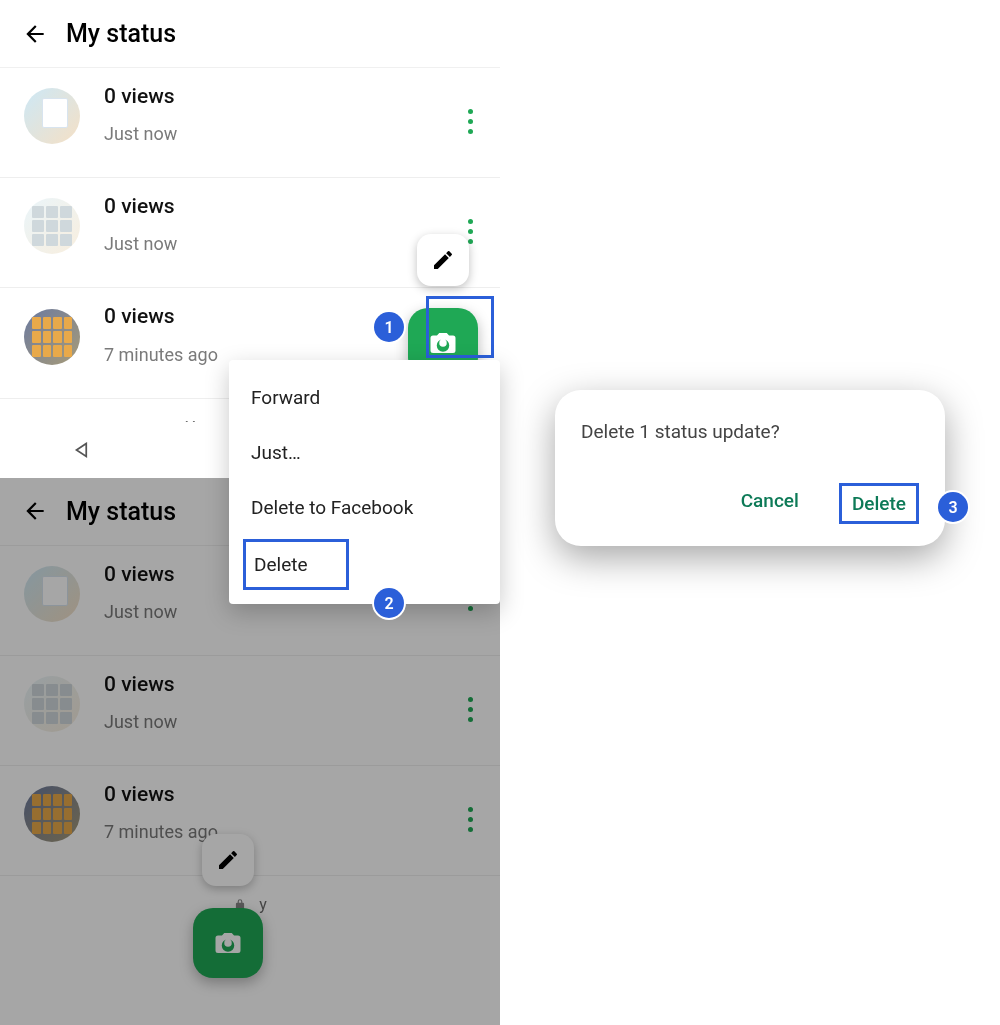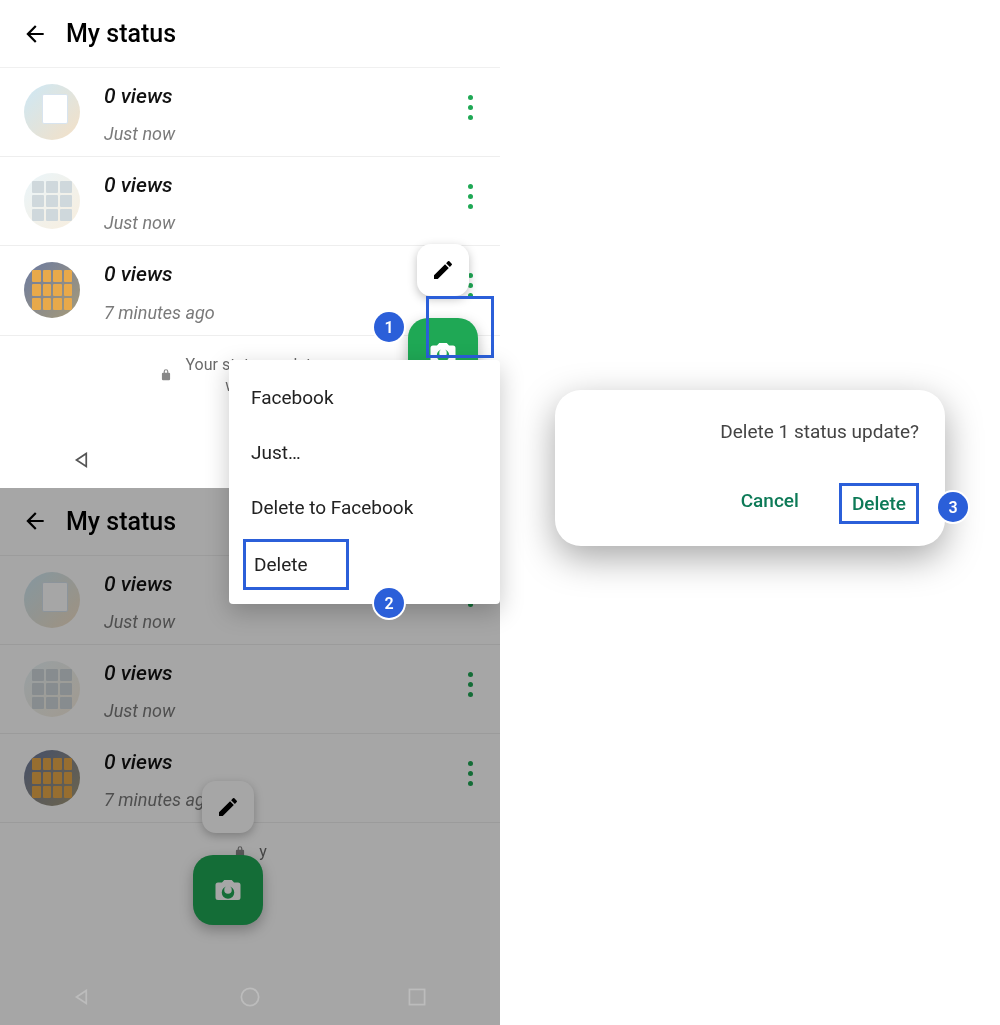--- a/index.html
+++ b/index.html
@@ -6,21 +6,21 @@
   html, body { width: 1000px; height: 1025px; font-family: -apple-system, Roboto, "Segoe UI", Arial, sans-serif; background:#fff; }
   .wrap { display:flex; width:1000px; height:1025px;flex-direction:column; }
   .pane { width:500px; height:1025px; position:relative; background:#fff; display:flex; flex-direction:column; }
   .pane.right::after { content:""; position:absolute; inset:0; background:rgba(0,0,0,0.35); z-index:5; pointer-events:none; }
 
   .header { height:68px; display:flex; align-items:center; padding:0 18px; border-bottom:1px solid #f0f0f0; }
   .back { width:34px; height:34px; display:flex; align-items:center; justify-content:center; cursor:pointer; margin-right:14px; }
   .title { font-size:25px; font-weight:500; color:#000; }
 
   .list { }
-  .row { display:flex; align-items:flex-start; padding:16px 12px 12px 24px; border-bottom:1px solid #eee; position:relative;font-style:italic; }
+  .row { display:flex; align-items:flex-end; padding:16px 12px 33px 24px; border-bottom:1px solid #eee; position:relative; }
   .thumb { width:56px; height:56px; border-radius:50%; background:linear-gradient(135deg,#cde8f6,#f5e0c5); margin-right:24px; position:relative; overflow:hidden; display:flex; align-items:center; justify-content:center; }
   .thumb .blob { position:absolute; width:26px; height:30px; background:#fff; border:1px solid #d8e4ef; top:10px; left:18px; border-radius:2px; }
   .thumb2 { background:linear-gradient(135deg,#eaf5fa,#f8eede); }
   .thumb2 .grid { position:absolute; inset:8px; display:grid; grid-template-columns:repeat(3,1fr); grid-template-rows:repeat(3,1fr); gap:2px; }
   .thumb2 .grid span { background:#cfd8dc; border-radius:1px; }
   .thumb3 { background:linear-gradient(135deg,#6b7aa0,#a79b78); }
   .thumb3 .dots { position:absolute; inset:8px; display:grid; grid-template-columns:repeat(4,1fr); grid-template-rows:repeat(3,1fr); gap:2px; }
   .thumb3 .dots span { background:#e8a94a; border-radius:1px; }
   .rowtext { flex:1; }
   .views { font-size:21px; font-weight:500; color:#111; line-height:1.2; }
@@ -47,21 +47,21 @@
   .fab-col { position:absolute; right:22px; bottom:100px; display:flex; flex-direction:column; align-items:center; gap:22px; z-index:2; }
   .fab-edit { width:52px; height:52px; border-radius:14px; background:#fff; box-shadow:0 3px 10px rgba(0,0,0,0.25); display:flex; align-items:center; justify-content:center; cursor:pointer; }
   .fab-cam  { width:70px; height:70px; border-radius:20px; background:#1fa855; box-shadow:0 5px 14px rgba(0,0,0,0.28); display:flex; align-items:center; justify-content:center; cursor:pointer; }
 
   .navbar { position:absolute; bottom:0; left:0; right:0; height:56px; background:#fff; display:flex; align-items:center; justify-content:space-around; z-index:6; }
   .nav-ic { width:26px; height:26px; color:#555; }
   .pane.right .navbar { background:transparent; }
   .pane.right .nav-ic { color:#bcbcbc; }
 
   .dialog { position:absolute; top:390px; left:555px; width:390px; background:#fff; border-radius:26px; z-index:20; padding:30px 26px 22px 26px; box-shadow:0 12px 36px rgba(0,0,0,0.35); }
-  .dialog .msg { font-size:19px; color:#444;text-align:right; }
+  .dialog .msg { font-size:19px; color:#444; }
   .dialog .actions { display:flex; justify-content:flex-end; gap:30px; margin-top:40px; }
   .dialog .btn { font-size:19px; font-weight:500; color:#0d7a57; cursor:pointer; padding:6px 10px; }
   .dialog .btn.del { border:3px solid #2b5fd9; color:#0d7a57; }
 
   .pane.right > .header,
   .pane.right > .list,
   .pane.right > .note,
   .pane.right > .fab-col { position:relative; z-index:1; }
 
   svg { display:block; }
@@ -159,21 +159,21 @@
           </svg>
       </span>
       <span class="txt" style="white-space:pre-line;">Your status updates a
 will disapp</span>
     </div>
 
     <div class="highlight-box hl1"></div>
     <div class="badge b1">1</div>
 
     <div class="menu">
-      <div class="mi">Facebook</div>
+      <div class="mi">Forward</div>
       <div class="mi">Just…</div>
       <div class="mi">Delete to Facebook</div>
       <div class="mi hlDel">Delete</div>
     </div>
     <div class="badge b2">2</div>
 
     <div class="fab-col">
       <div class="fab-edit">
         <svg viewBox="0 0 24 24" width="24" height="24">
             <path fill="#000" d="M3 17.25V21h3.75L17.81 9.94l-3.75-3.75L3 17.25zM20.71 7.04a1 1 0 0 0 0-1.41l-2.34-2.34a1 1 0 0 0-1.41 0L15.13 5.13l3.75 3.75 1.83-1.84z"></path>

